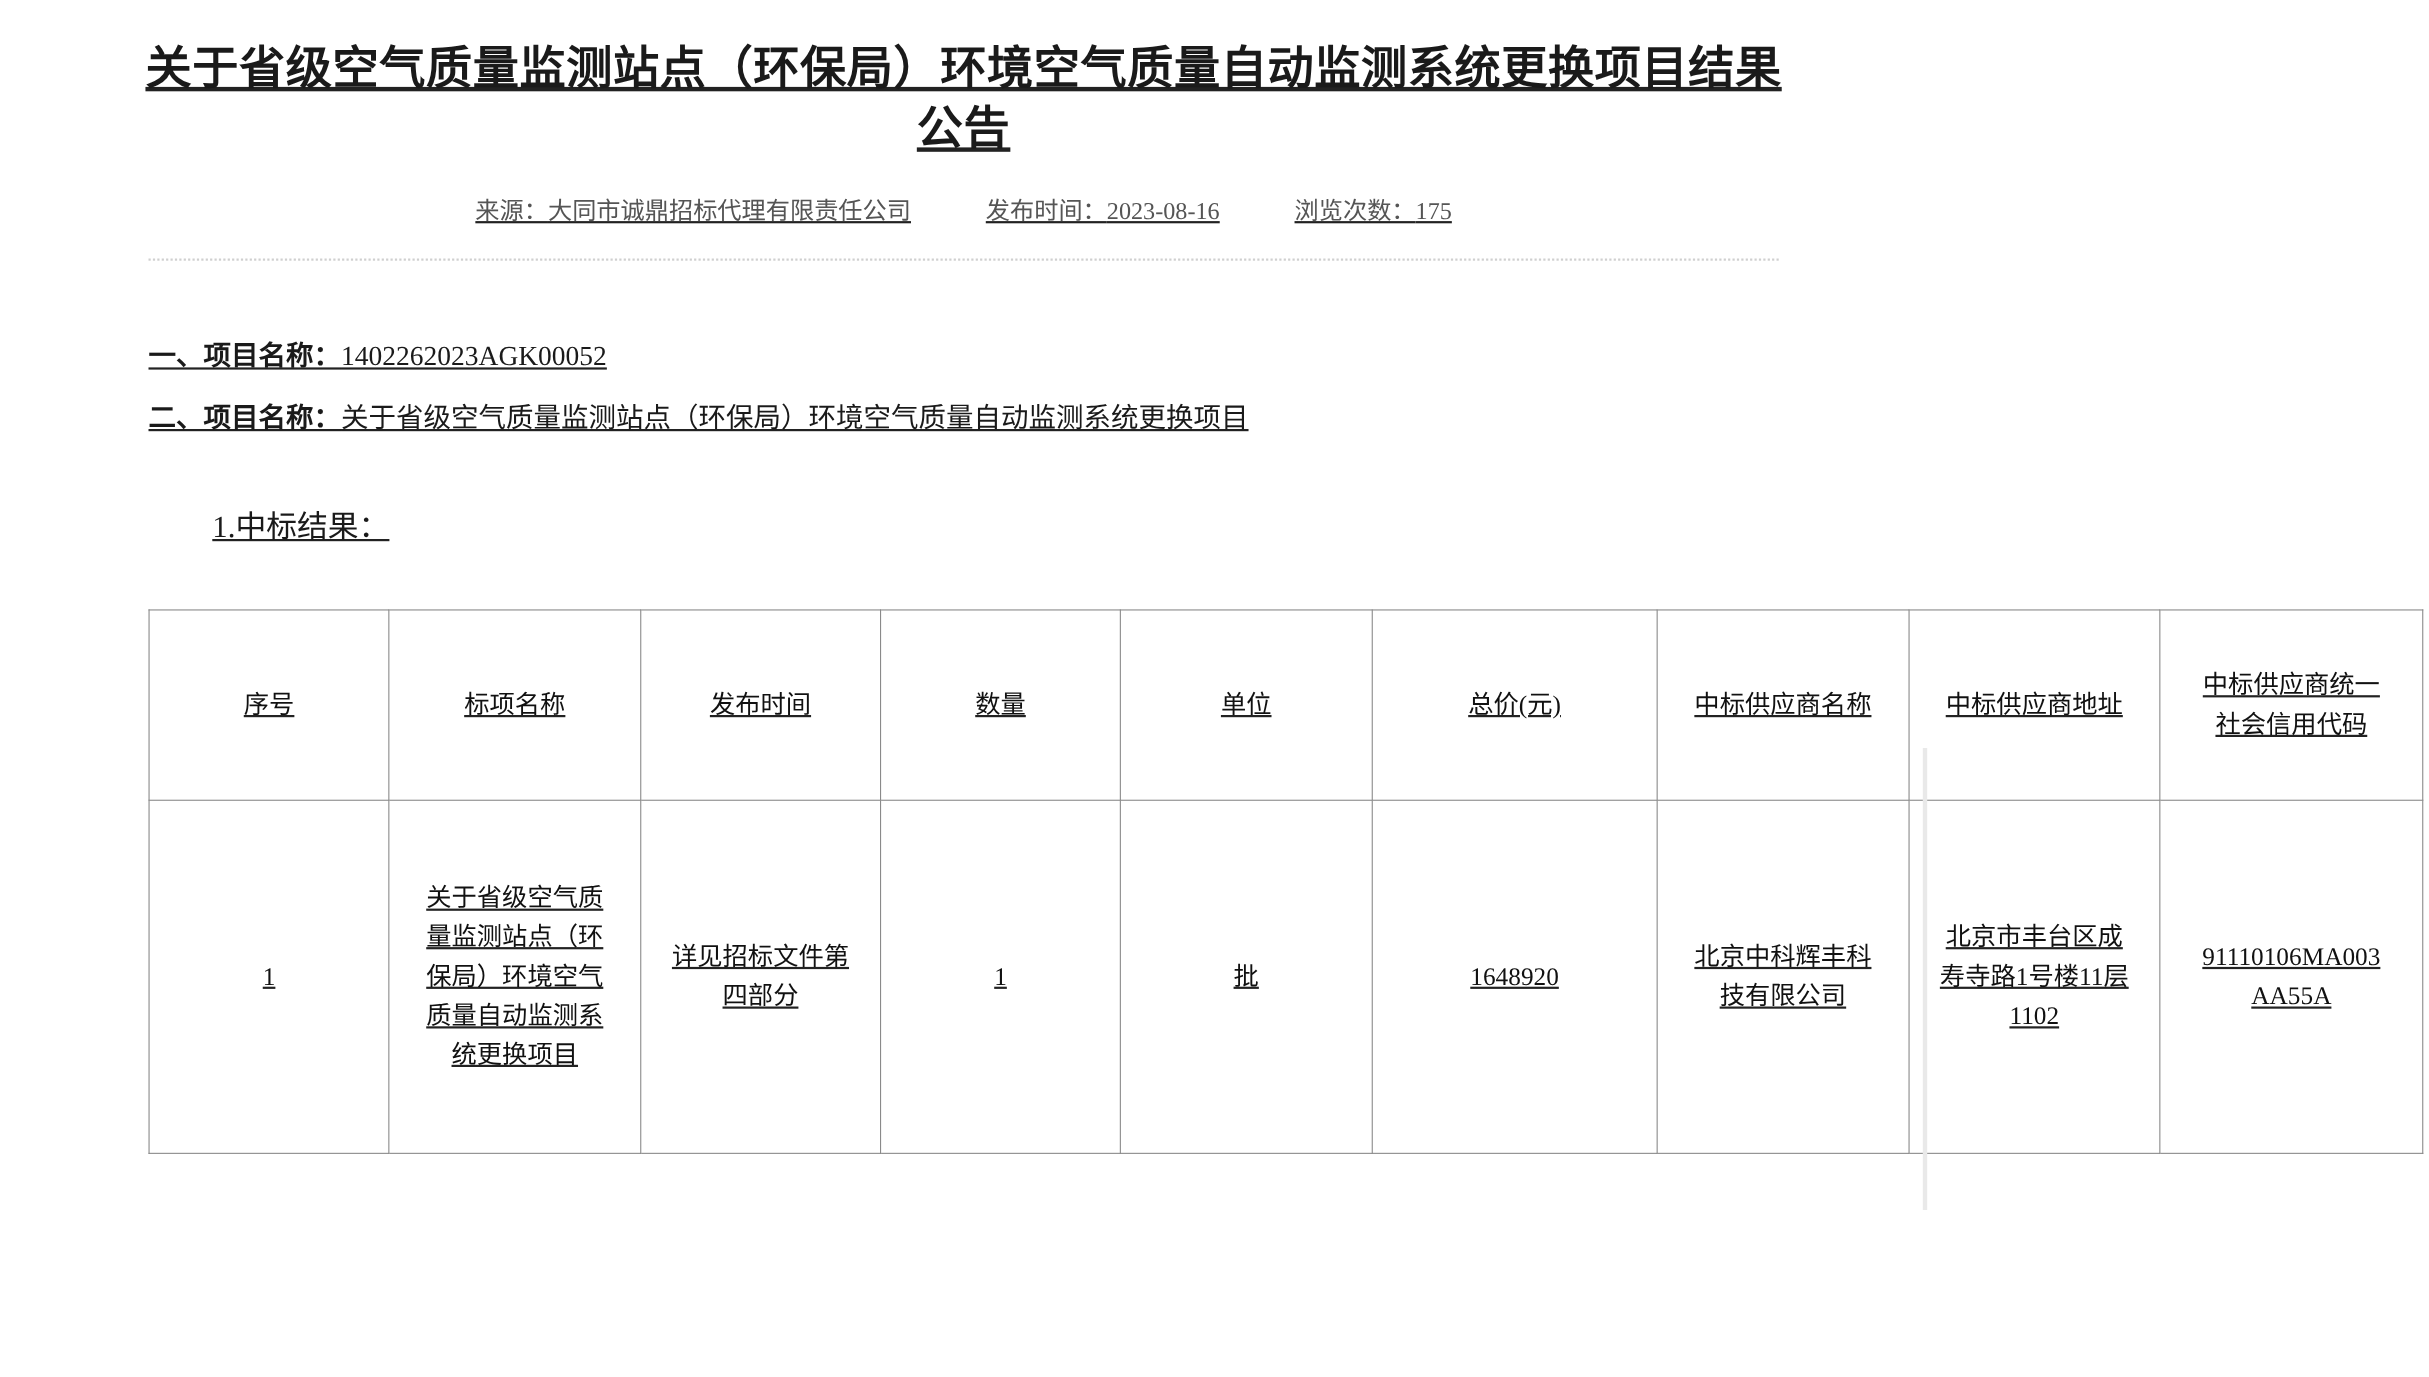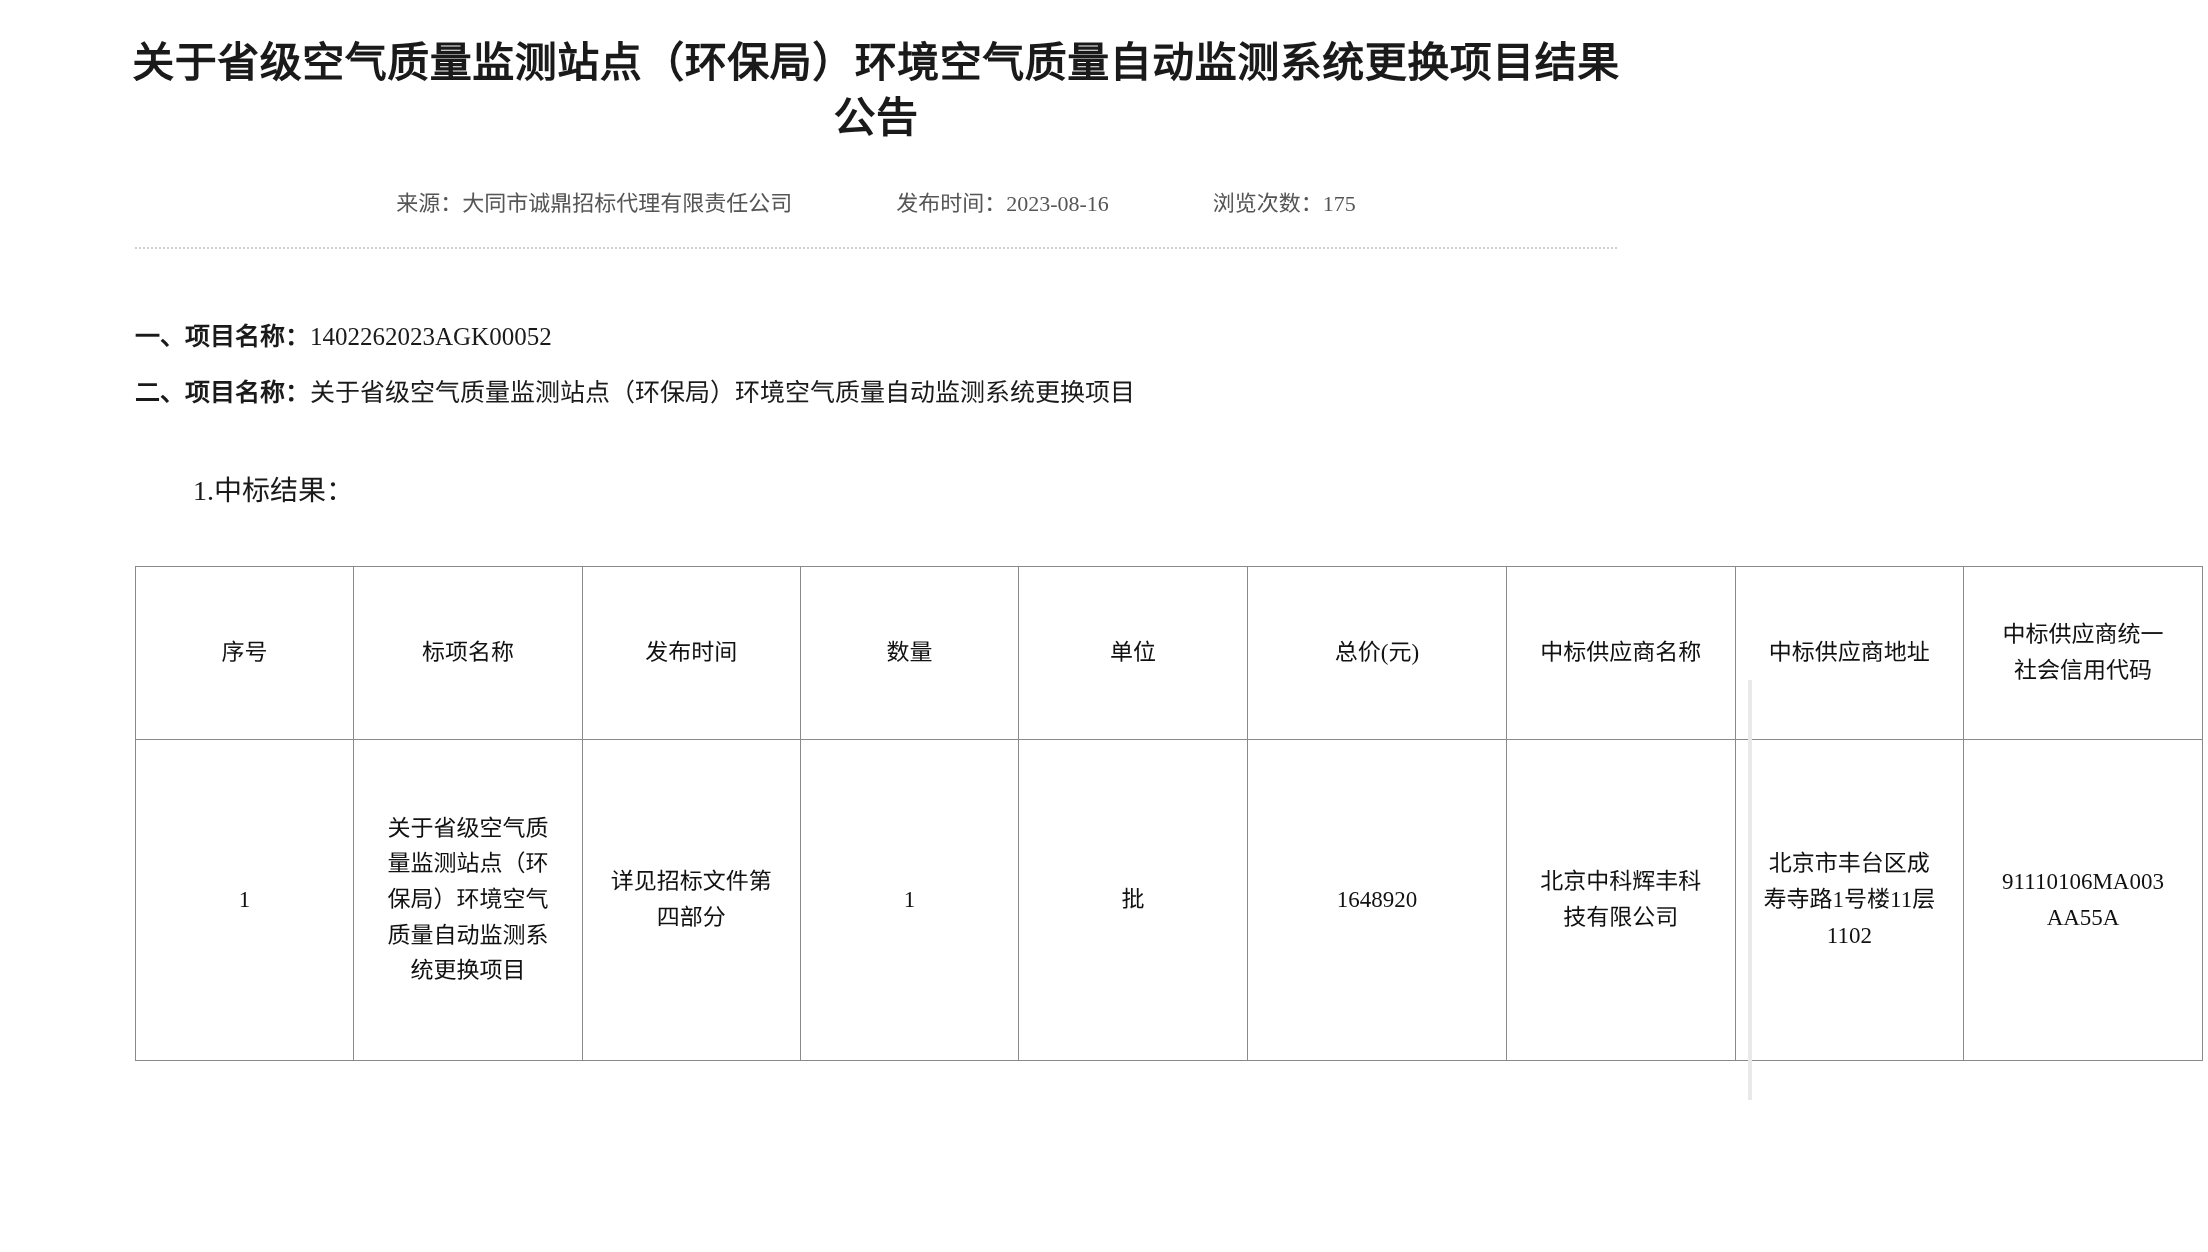--- a/index.html
+++ b/index.html
@@ -13,38 +13,39 @@
     height: 1252px;
     font-family: "Liberation Serif", "DejaVu Serif", serif;
     color: #222;
     overflow: hidden;
   }
   .page {
     position: relative;
     width: 1752px;
     height: 1252px;
     box-sizing: border-box;
+    text-decoration: underline;
   }
 
   
   .title {
     text-align: center;
     font-size: 42px;
     font-weight: bold;
     letter-spacing: 0.5px;
     color: #1a1a1a;
     padding: 36px 120px 0 120px;
     line-height: 1.3;
   }
   .meta {
     display: flex;
     justify-content: center;
     align-items: center;
-    gap: 104px;
-    margin-top: 40px;
+    gap: 68px;
+    margin-top: 28px;
     font-size: 22px;
     color: #555;
     font-family: "Liberation Serif", "DejaVu Serif", serif;
   }
   .meta span { white-space: nowrap; }
   .divider {
     margin: 30px 135px 0 135px;
     border-top: 2px dotted #cfcfcf;
   }
 

